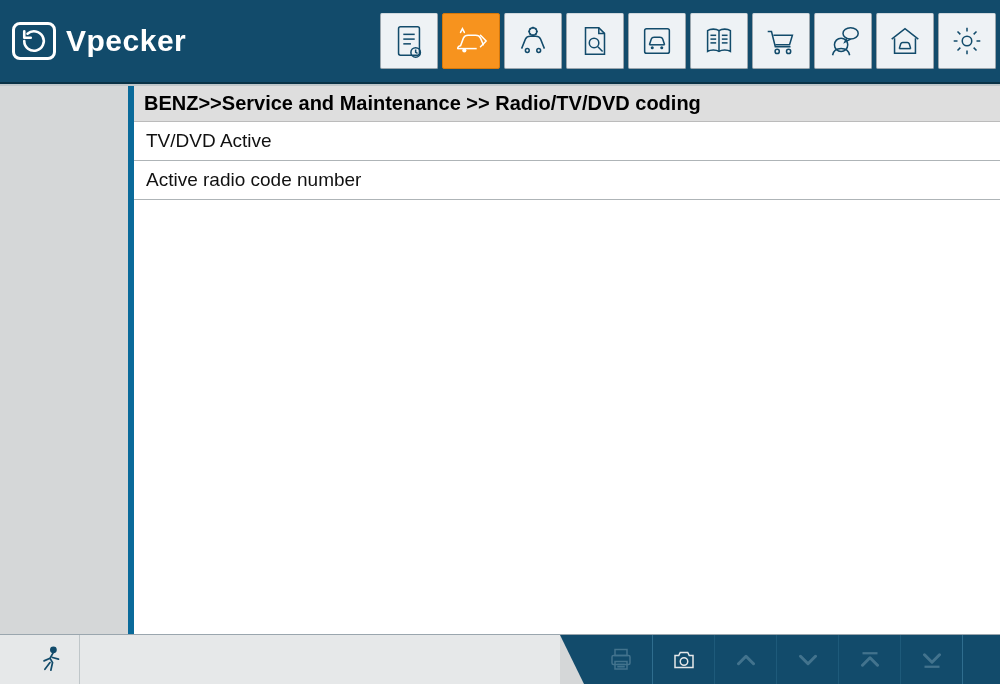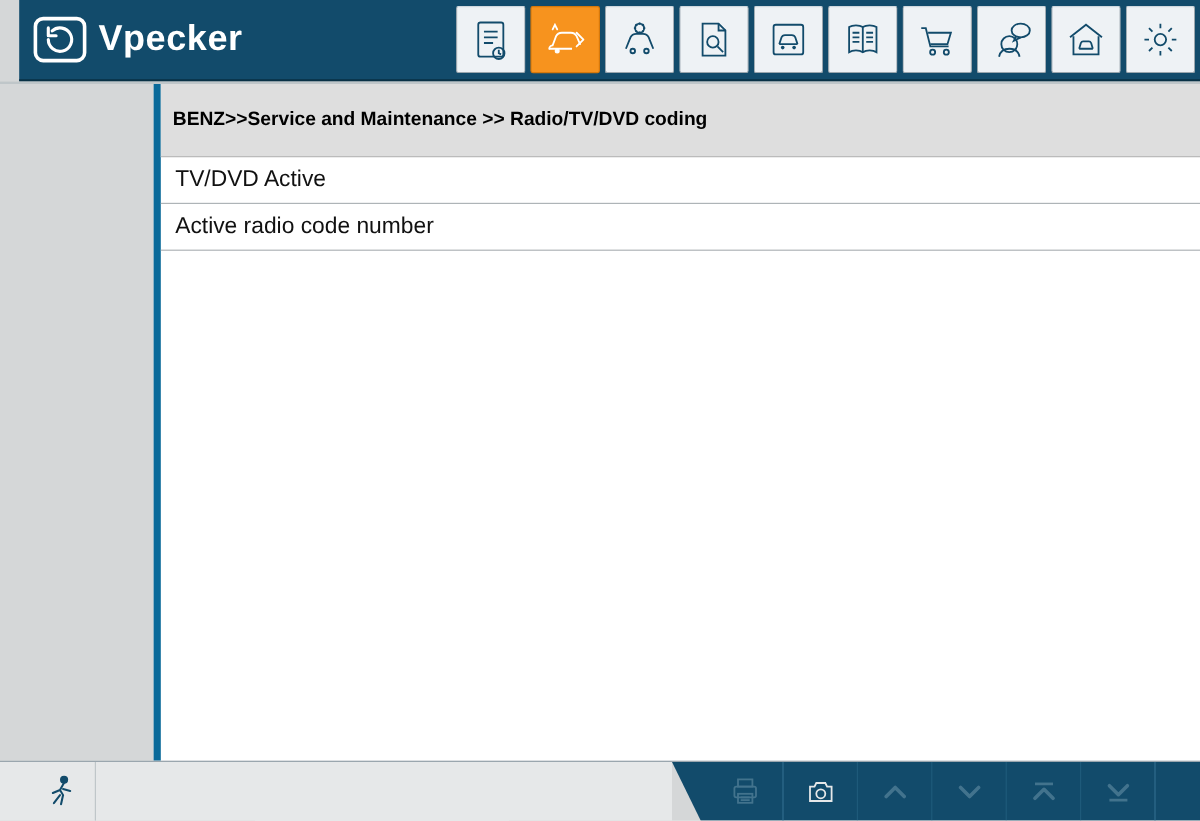--- a/index.html
+++ b/index.html
@@ -1,27 +1,26 @@
 <!DOCTYPE html>
 <html><head>
 <meta charset="utf-8">
 <style>
   * { box-sizing: border-box; margin: 0; padding: 0; }
   html, body { width: 1000px; height: 684px; overflow: hidden; font-family: Arial, Helvetica, sans-serif; }
   body { background: #d5d7d8; display: flex; flex-direction: column; }
 
   
   .header {
-    height: 68px;
+    height: 84px;
     background: #124b6b;
     display: flex;
     align-items: center;
     padding: 0 4px 0 12px;
     border-bottom: 2px solid #093246;
-    margin-left: 16px;
   }
   .logo-wrap { display: flex; align-items: center; gap: 10px; flex: 0 0 auto; }
   .logo-mark {
     width: 44px; height: 38px; border: 3px solid #fff; border-radius: 8px;
     display: flex; align-items: center; justify-content: center;
   }
   .logo-mark svg { width: 26px; height: 26px; }
   .logo-text { color: #fff; font-size: 30px; font-weight: 700; letter-spacing: 0.5px; }
 
   .toolbar { margin-left: auto; display: flex; gap: 4px; height: 56px; }
@@ -39,21 +38,21 @@
   .toolbar-btn.active .fillable { fill: #ffffff; }
 
   
   .main { flex: 1; display: flex; overflow: hidden; background: #d5d7d8; border-top: 2px solid #bfc6c9; }
   .sidebar { width: 128px; background: #d5d7d8; }
   .content {
     flex: 1; background: #ffffff; border-left: 6px solid #0a6a9a;
     display: flex; flex-direction: column;
   }
   .breadcrumb {
-    background: #dedede; padding: 21px 10px; font-size: 16px; font-weight: 700;
+    background: #dedede; padding: 6px 10px; font-size: 20px; font-weight: 700;
     color: #000; border-bottom: 1px solid #bbb;
   }
   .list { }
   .list-item {
     padding: 8px 12px; font-size: 19px; color: #111;
     border-bottom: 1px solid #aeb4b7; cursor: pointer;
   }
 
   
   .footer {

